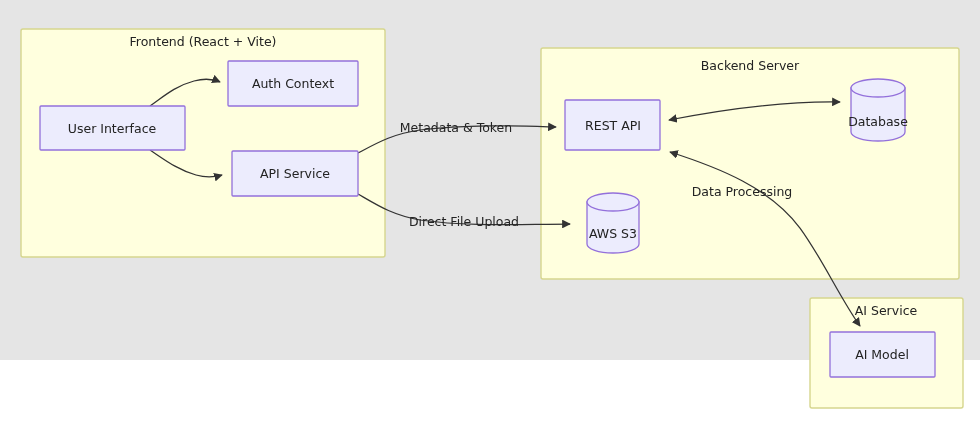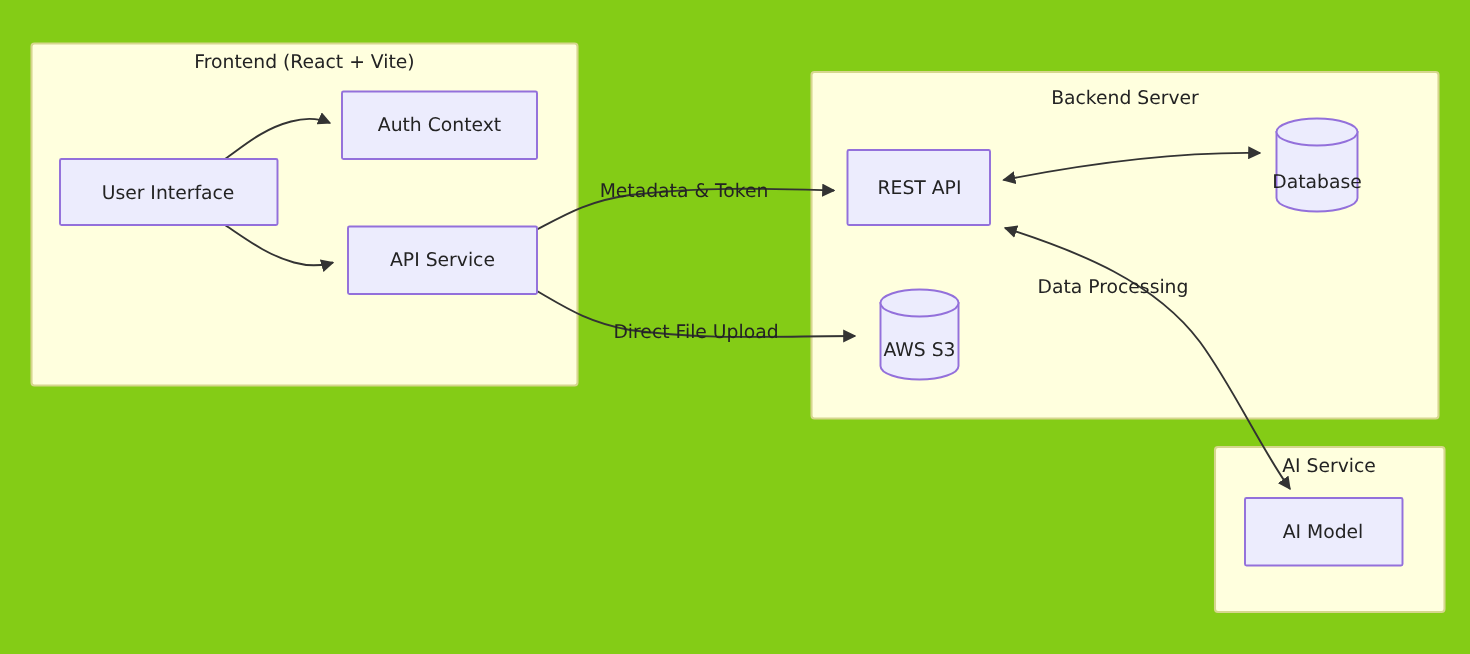--- a/index.html
+++ b/index.html
@@ -10,22 +10,22 @@
   }
   body {
     width: 980px;
     height: 436px;
     overflow: hidden;
     font-family: "DejaVu Sans", "Liberation Sans", sans-serif;
   }
   #diagram-root {
     position: relative;
     width: 980px;
-    height: 436px;
-    background: #84cc16;
+    height: 360px;
+    background: #e5e5e5;
   }
   svg#diagram-svg {
     position: absolute;
     top: 0;
     left: 0;
     width: 980px;
     height: 436px;
   }
   .cluster-rect {
     fill: #ffffde;

